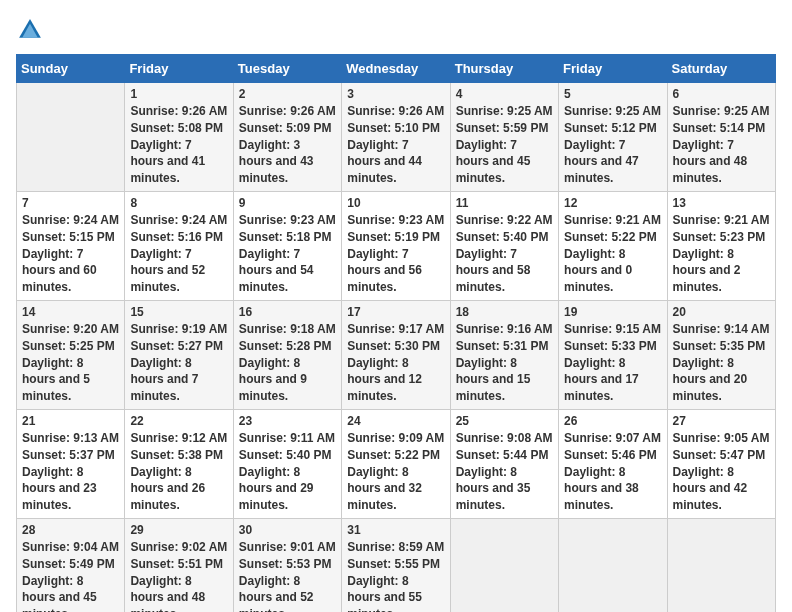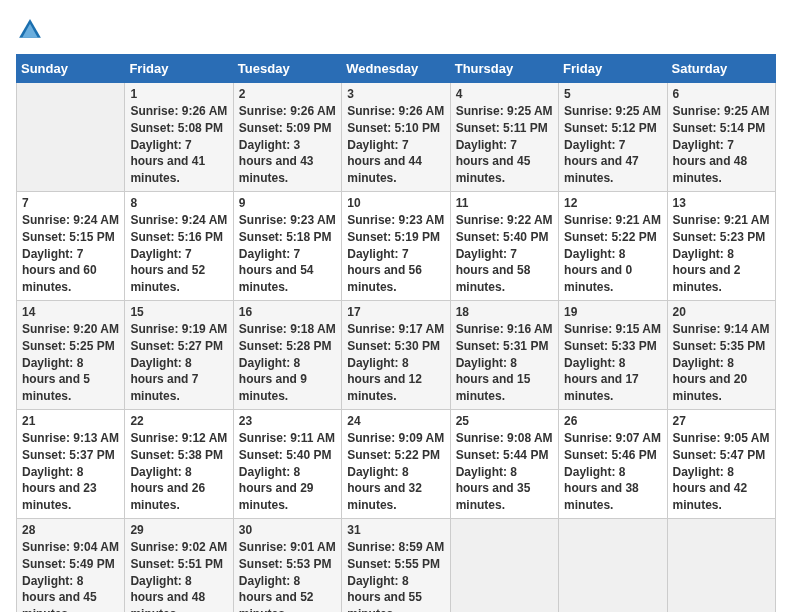--- a/index.html
+++ b/index.html
@@ -154,21 +154,21 @@
         <div class="day-info">
           <span>Sunrise: 9:26 AM</span><br>
           <span>Sunset: 5:10 PM</span><br>
           <span>Daylight: 7 hours and 44 minutes.</span>
         </div>
       </td>
         <td>
         <span class="day-num">4</span>
         <div class="day-info">
           <span>Sunrise: 9:25 AM</span><br>
-          <span>Sunset: 5:11 PM</span><br>
+          <span>Sunset: 5:59 PM</span><br>
           <span>Daylight: 7 hours and 45 minutes.</span>
         </div>
       </td>
         <td>
         <span class="day-num">5</span>
         <div class="day-info">
           <span>Sunrise: 9:25 AM</span><br>
           <span>Sunset: 5:12 PM</span><br>
           <span>Daylight: 7 hours and 47 minutes.</span>
         </div>

